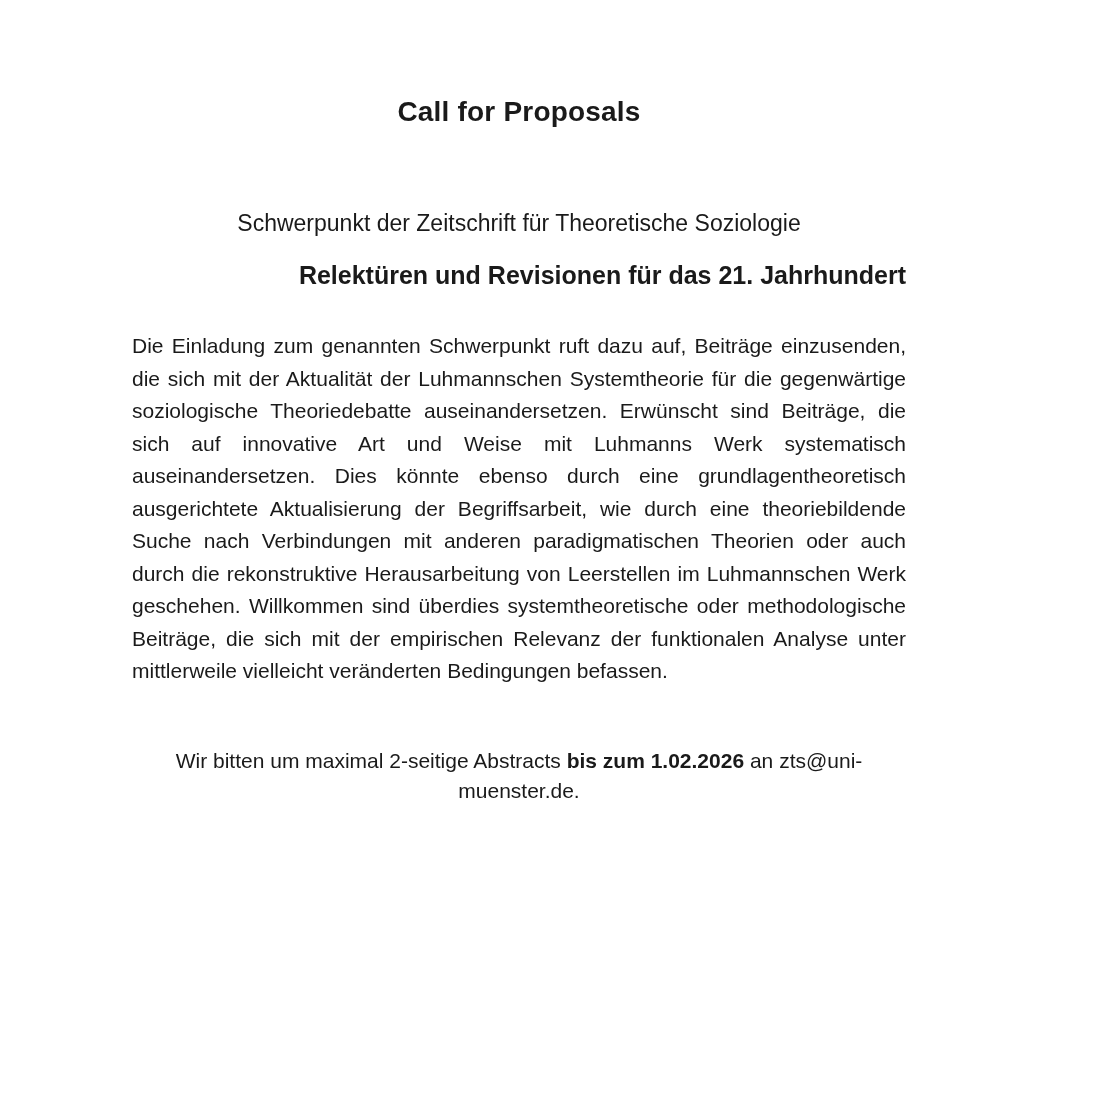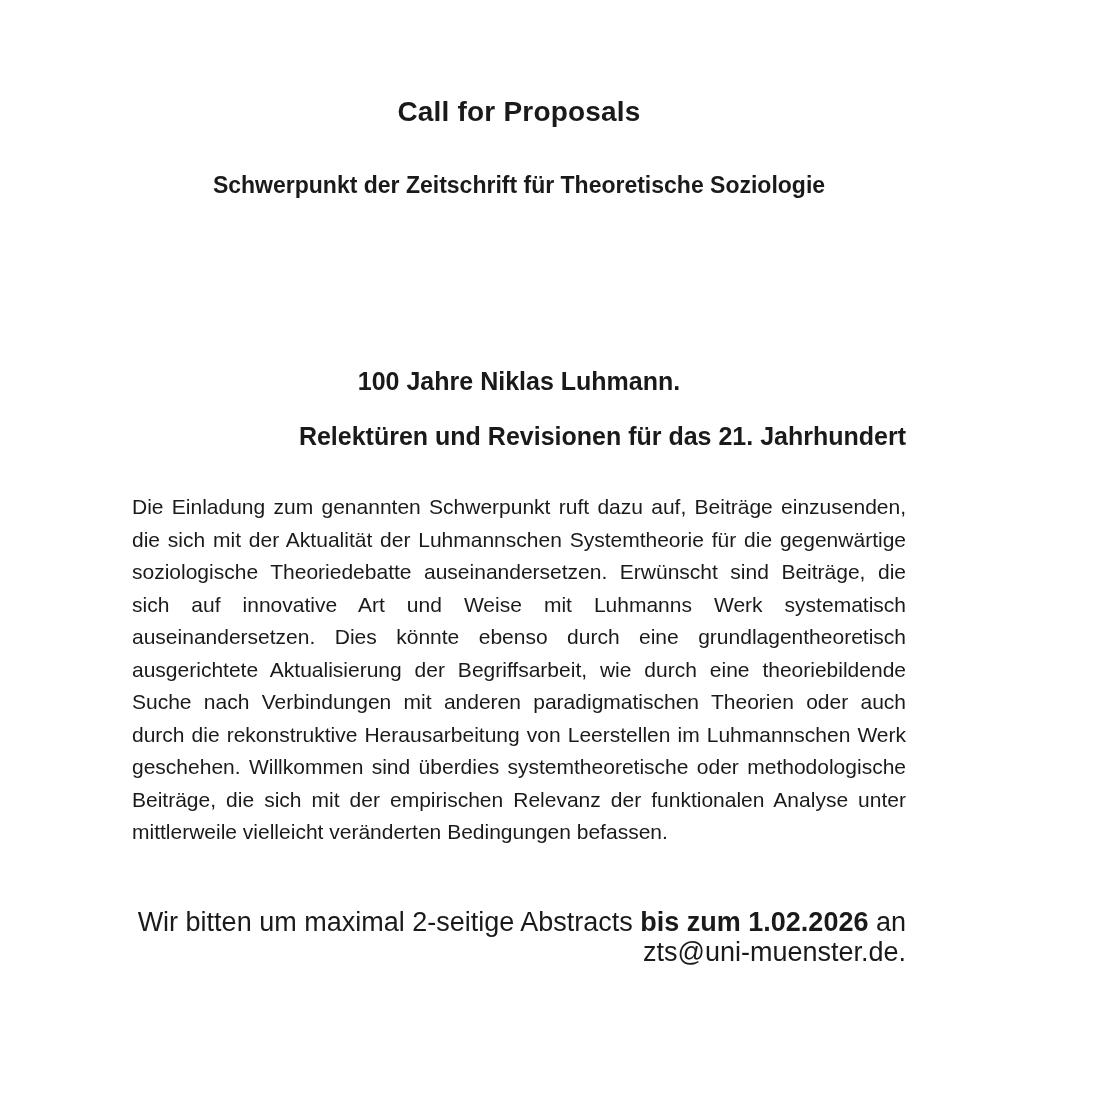--- a/index.html
+++ b/index.html
@@ -30,56 +30,55 @@
     line-height: 34px;
     font-weight: 700;
     letter-spacing: 0.2px;
   }
   .subtitle {
     text-align: center;
     font-size: 23px;
     line-height: 28px;
     font-weight: 400;
   }
-  .subtitle.first { margin-top: 42px; font-weight: bold; }
+  .subtitle.first { margin-top: 80px; }
   .subtitle.second { margin-top: 27px; }
   .heading {
     text-align: center;
     font-size: 25px;
     line-height: 30px;
     font-weight: 700;
   }
   .heading.first { margin-top: 167px; }
   .heading.second { margin-top: 20px; text-align: right; }
   .body-paragraph {
     margin-top: 40px;
     font-size: 21px;
     line-height: 32.5px;
     text-align: justify;
   }
   .closing-line {
     margin-top: 58px;
-    font-size: 27px;
+    font-size: 21px;
     line-height: 30px;
-    text-align: right;
+    text-align: center;
   }
   .bold { font-weight: 700; }
 </style>
 </head>
 <body>
 
 <div class="page">
   <div class="doc">
 
     <h1 class="doc-title">Call for Proposals</h1>
 
     <p class="subtitle first">Schwerpunkt der Zeitschrift für Theoretische Soziologie</p>
 
 
-    <p class="heading first">100 Jahre Niklas Luhmann.</p>
 
     <p class="heading second">Relektüren und Revisionen für das 21. Jahrhundert</p>
 
     <p class="body-paragraph">Die Einladung zum genannten Schwerpunkt ruft dazu auf, Beiträge einzusenden, die sich mit der Aktualität der Luhmannschen Systemtheorie für die gegenwärtige soziologische Theoriedebatte auseinandersetzen. Erwünscht sind Beiträge, die sich auf innovative Art und Weise mit Luhmanns Werk systematisch auseinandersetzen. Dies könnte ebenso durch eine grundlagentheoretisch ausgerichtete Aktualisierung der Begriffsarbeit, wie durch eine theoriebildende Suche nach Verbindungen mit anderen paradigmatischen Theorien oder auch durch die rekonstruktive Herausarbeitung von Leerstellen im Luhmannschen Werk geschehen. Willkommen sind überdies systemtheoretische oder methodologische Beiträge, die sich mit der empirischen Relevanz der funktionalen Analyse unter mittlerweile vielleicht veränderten Bedingungen befassen.</p>
 
     <p class="closing-line"><span>Wir bitten um maximal 2-seitige Abstracts</span> <span class="bold">bis zum 1.02.2026</span> <span>an zts@uni-muenster.de.</span></p>
 
   </div>
 </div>
 

